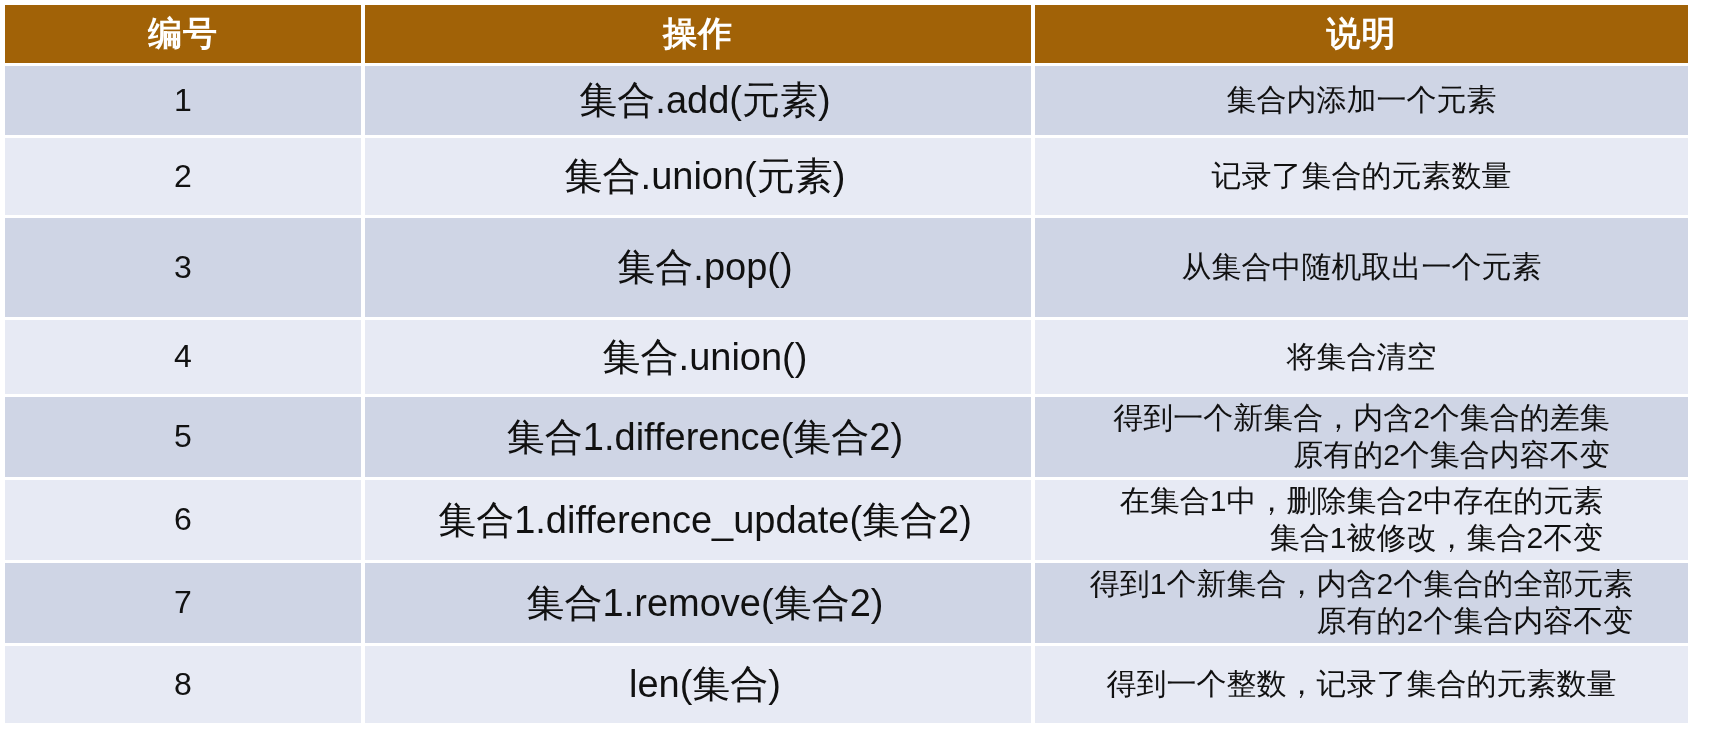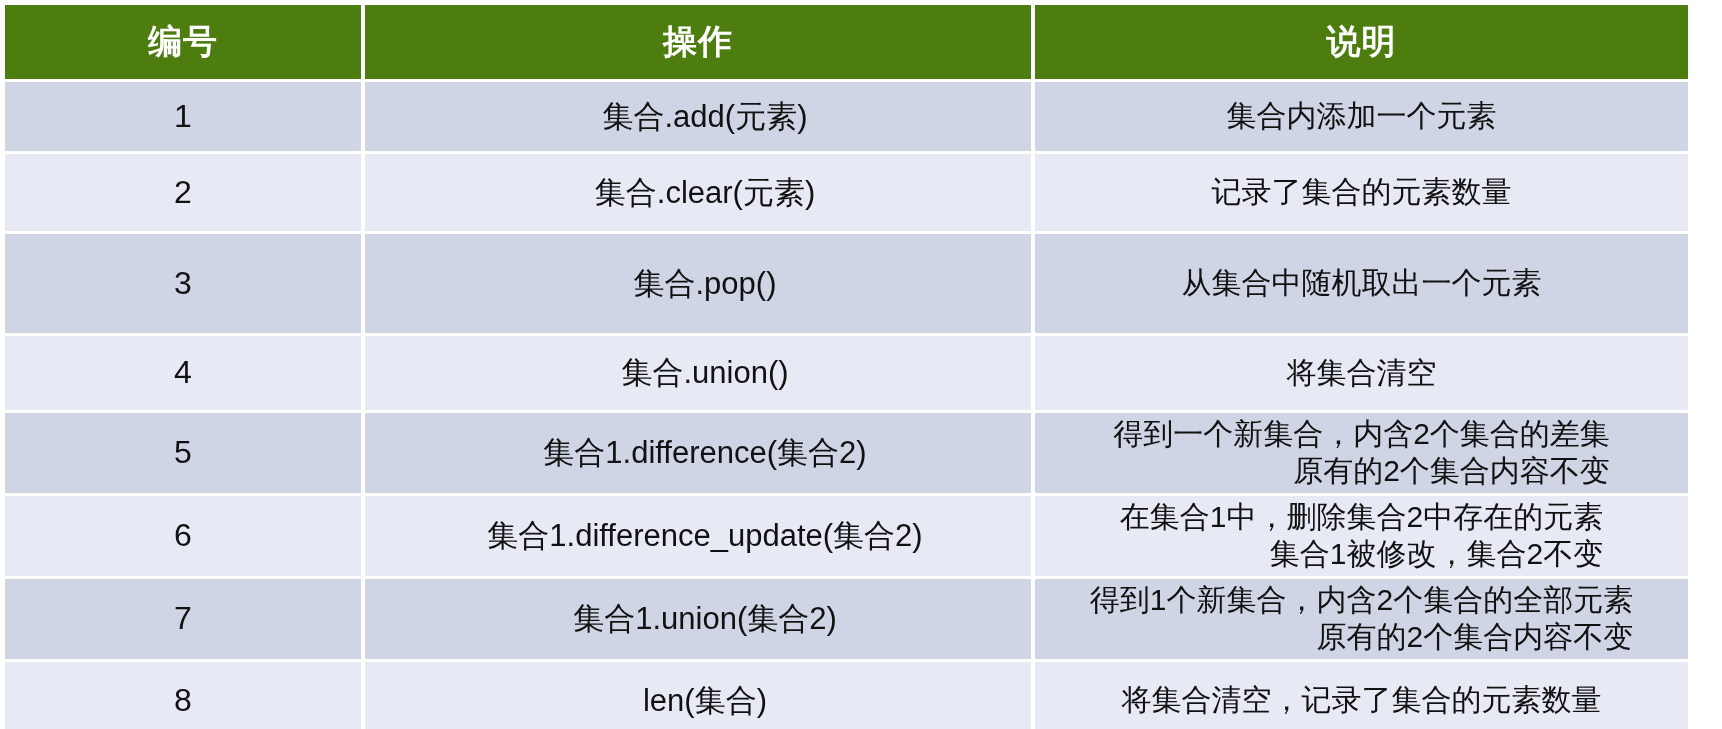--- a/index.html
+++ b/index.html
@@ -28,26 +28,26 @@
     border-collapse: separate;
     border-spacing: 0;
     table-layout: fixed;
   }
 
   col.c-id    { width: 360px; }
   col.c-op    { width: 670px; }
   col.c-desc  { width: 653px; }
 
   thead th {
-    background: #4d7c0f;
+    background: #a16207;
     color: #ffffff;
     font-size: 34px;
     font-weight: bold;
     letter-spacing: 1px;
-    height: 77px;
+    height: 61px;
     padding: 0;
     text-align: center;
     vertical-align: middle;
     border-right: 4px solid #ffffff;
     border-bottom: 3px solid #ffffff;
     box-sizing: border-box;
   }
   thead th:last-child { border-right: none; }
 
   tbody td {
@@ -60,21 +60,21 @@
     border-bottom: 3px solid #ffffff;
     box-sizing: border-box;
     line-height: 1.22;
   }
   tbody td:last-child { border-right: none; }
 
   tbody tr.rband-dark td { background: #CFD5E5; }
   tbody tr.rband-light td { background: #E7EAF4; }
 
   tbody td.cell-id { font-size: 32px; }
-  tbody td.cell-op { font-size: 31px; padding-left: 20px; }
+  tbody td.cell-op { font-size: 38px; padding-left: 20px; }
   tbody td.cell-desc { font-size: 30px; }
 
   
   .desc-block {
     display: inline-block;
     text-align: right;
     white-space: pre-line;
   }
   .desc-single {
     display: inline-block;
@@ -111,21 +111,21 @@
     <tbody>
 
       <tr class="rband-dark h-r1">
         <td class="cell-id">1</td>
         <td class="cell-op">集合.add(元素)</td>
         <td class="cell-desc"><span class="desc-single">集合内添加一个元素</span></td>
       </tr>
 
       <tr class="rband-light h-r2">
         <td class="cell-id">2</td>
-        <td class="cell-op">集合.clear(元素)</td>
+        <td class="cell-op">集合.union(元素)</td>
         <td class="cell-desc"><span class="desc-single">记录了集合的元素数量</span></td>
       </tr>
 
       <tr class="rband-dark h-r3">
         <td class="cell-id">3</td>
         <td class="cell-op">集合.pop()</td>
         <td class="cell-desc"><span class="desc-single">从集合中随机取出一个元素</span></td>
       </tr>
 
       <tr class="rband-light h-r4">
@@ -143,26 +143,26 @@
 
       <tr class="rband-light h-r6">
         <td class="cell-id">6</td>
         <td class="cell-op">集合1.difference_update(集合2)</td>
         <td class="cell-desc"><span class="desc-block">在集合1中，删除集合2中存在的元素
 集合1被修改，集合2不变</span></td>
       </tr>
 
       <tr class="rband-dark h-r7">
         <td class="cell-id">7</td>
-        <td class="cell-op">集合1.union(集合2)</td>
+        <td class="cell-op">集合1.remove(集合2)</td>
         <td class="cell-desc"><span class="desc-block">得到1个新集合，内含2个集合的全部元素
 原有的2个集合内容不变</span></td>
       </tr>
 
       <tr class="rband-light h-r8">
         <td class="cell-id">8</td>
         <td class="cell-op">len(集合)</td>
-        <td class="cell-desc"><span class="desc-single">将集合清空，记录了集合的元素数量</span></td>
+        <td class="cell-desc"><span class="desc-single">得到一个整数，记录了集合的元素数量</span></td>
       </tr>
 
     </tbody>
   </table>
 </div>
 
 </body></html>

